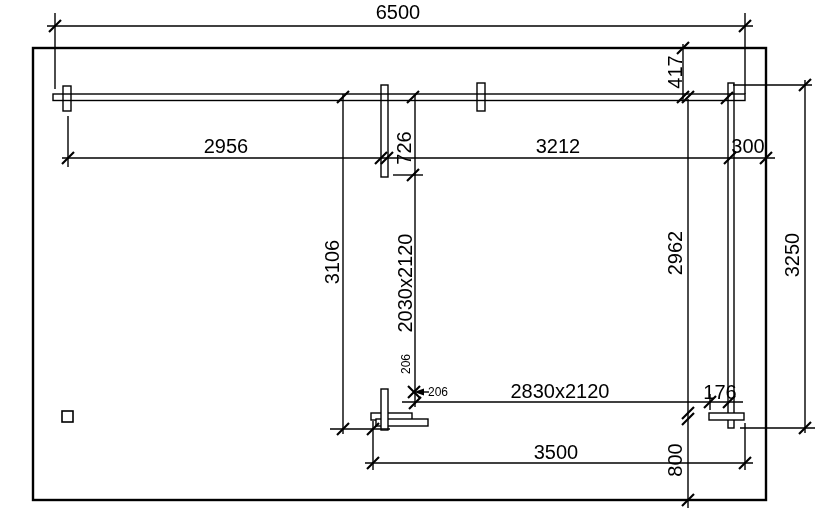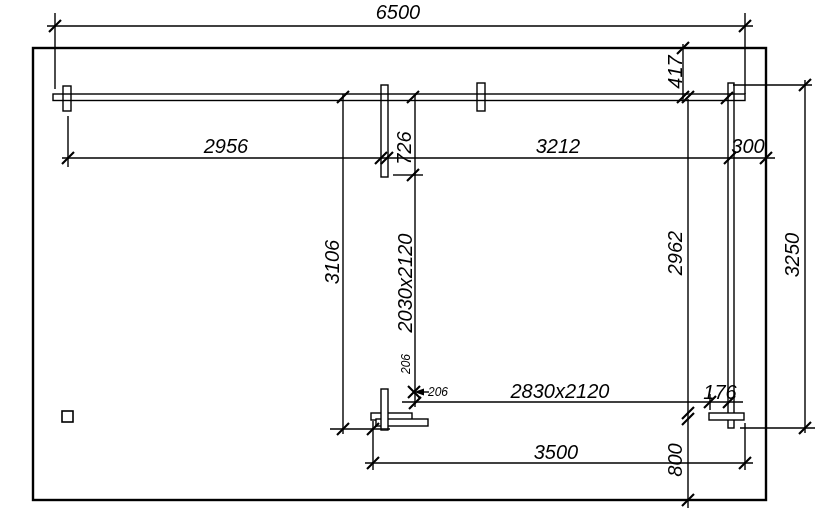--- a/index.html
+++ b/index.html
@@ -1,16 +1,16 @@
 <!DOCTYPE html>
 <html><head>
 <meta charset="utf-8">
 <style>
   html,body{margin:0;padding:0;background:#ffffff;}
-  .stage{position:relative;width:830px;height:512px;background:#ffffff;overflow:hidden;font-style:italic;}
+  .stage{position:relative;width:830px;height:512px;background:#ffffff;overflow:hidden;}
   svg{display:block;}
   .wall-outer{fill:none;stroke:#000;stroke-width:2.4;}
   .beam{fill:none;stroke:#000;stroke-width:1.4;}
   .post{fill:#ffffff;stroke:#000;stroke-width:1.4;}
   .dim{stroke:#000;stroke-width:1.4;fill:none;}
   .tick{stroke:#000;stroke-width:2.1;}
   .lbl{font-family:"Liberation Sans","DejaVu Sans",sans-serif;font-size:20px;fill:#000;}
   .lbl-sm{font-family:"Liberation Sans","DejaVu Sans",sans-serif;font-size:12px;fill:#000;}
   .arrowhead{fill:#000;stroke:none;}
 </style>

